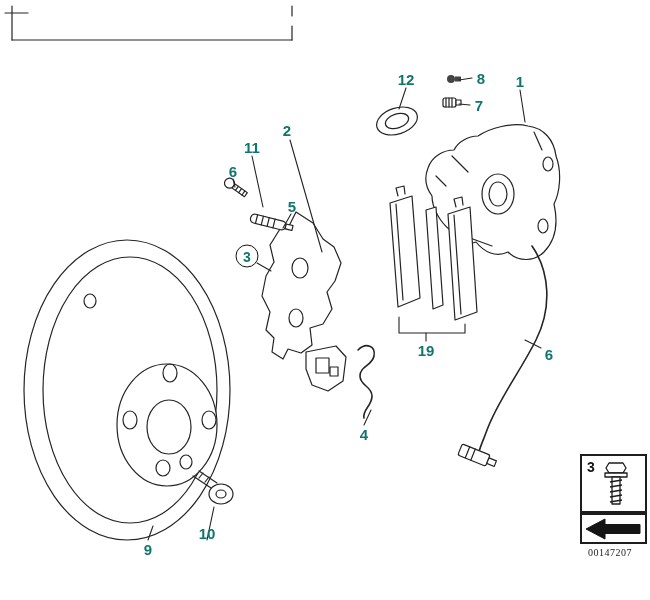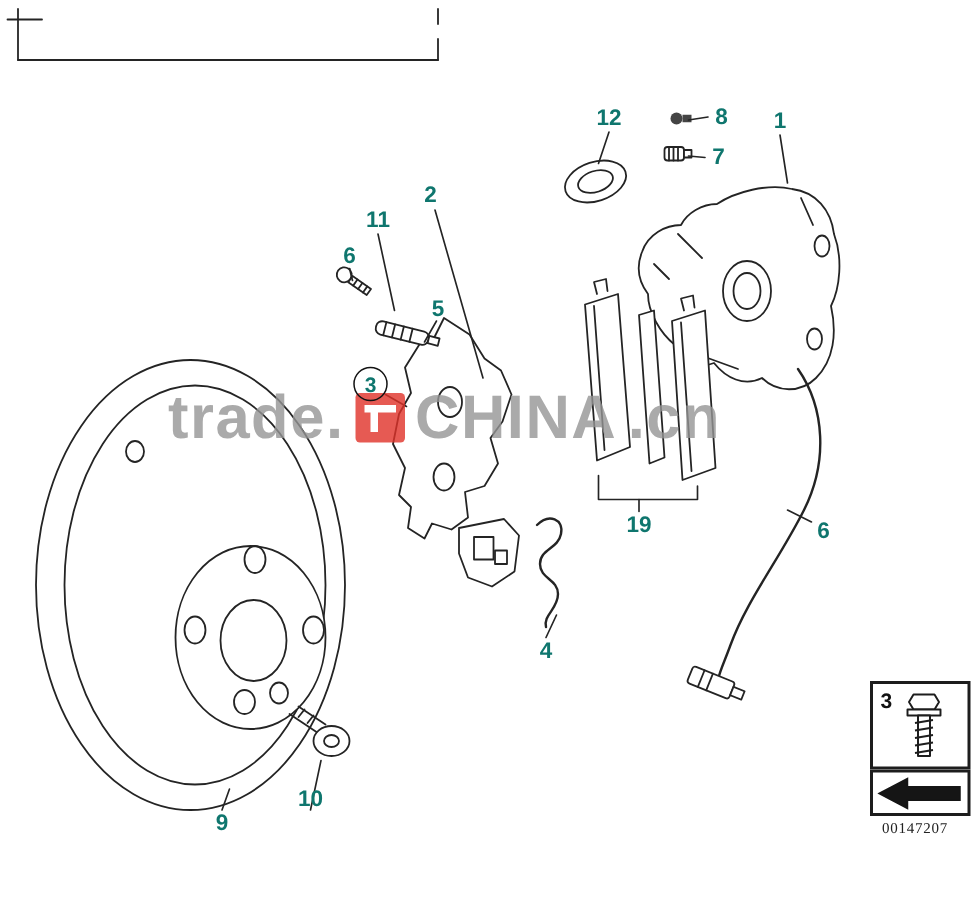--- a/index.html
+++ b/index.html
@@ -155,26 +155,20 @@
         <line x1="207" y1="540" x2="214" y2="507"></line>
         <line x1="252" y1="156" x2="263" y2="207"></line>
         <line x1="406" y1="88" x2="399" y2="109"></line>
         <polyline points="399,317 399,333 465,333 465,324"></polyline>
         <line x1="426" y1="341" x2="426" y2="333"></line>
         <line x1="541" y1="348" x2="525" y2="340"></line>
       </g>
     </g>
   </svg>
 
-  <div class="watermark">
-    <span class="wm-text">trade.</span>
-    <span class="wm-logo"></span>
-    <span class="wm-text">CHINA</span>
-    <span class="wm-text">.cn</span>
-  </div>
 
   <span class="callout" style="left:520px;top:81px">1</span>
   <span class="callout" style="left:287px;top:130px">2</span>
   <span class="callout circled" style="left:247px;top:256px">3</span>
   <span class="callout" style="left:364px;top:434px">4</span>
   <span class="callout" style="left:292px;top:206px">5</span>
   <span class="callout" style="left:233px;top:171px">6</span>
   <span class="callout" style="left:479px;top:105px">7</span>
   <span class="callout" style="left:481px;top:78px">8</span>
   <span class="callout" style="left:148px;top:549px">9</span>

